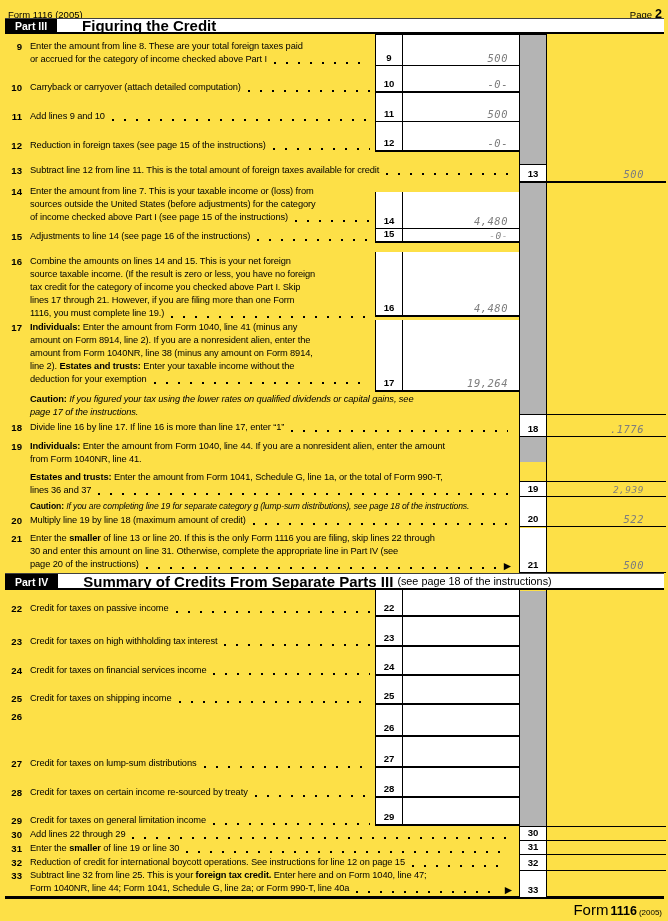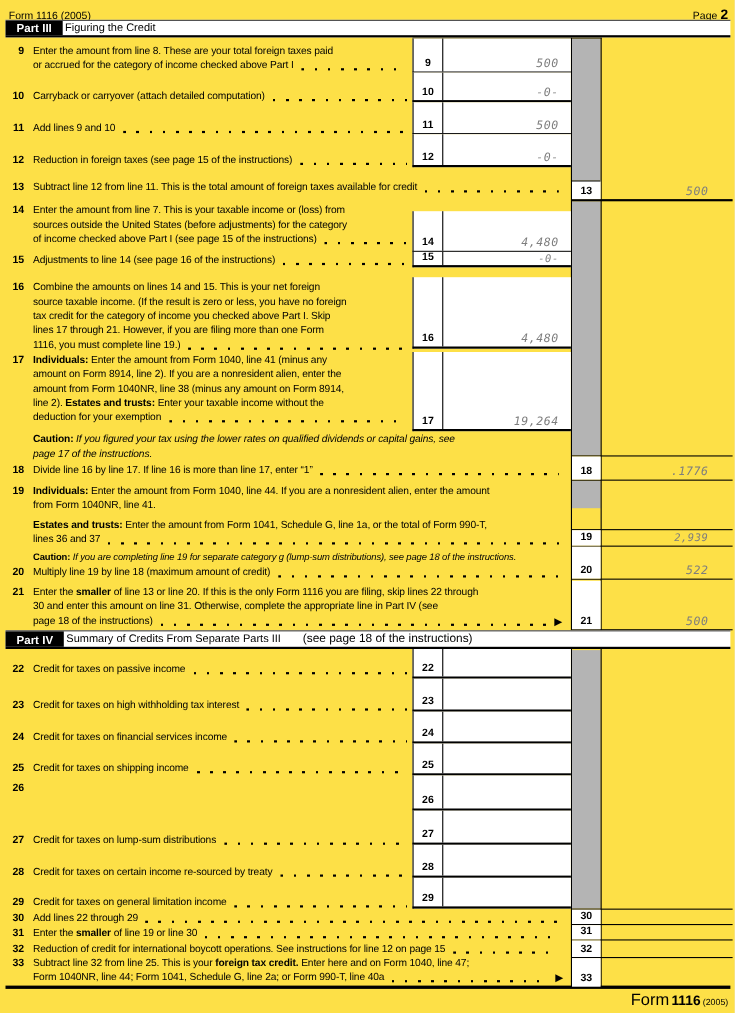--- a/index.html
+++ b/index.html
@@ -9,22 +9,22 @@
   .lbl{position:absolute;left:30px;font-size:9.3px;letter-spacing:-0.12px;line-height:13px}
   .tl{display:flex;align-items:flex-end;height:13px}
   .tl span{white-space:pre}
   .b{font-weight:bold}
   .i{font-style:italic}
   .sm{font-size:8.6px}
   .dots{flex:1 1 auto;height:2.4px;align-self:flex-end;margin:0 5px 2px 7px;background:repeating-linear-gradient(to right,#000 0 2.4px,transparent 2.4px 12px)}
   .arrow{align-self:flex-end;font-size:9.5px;line-height:11px;margin-right:2px}
   .bar{position:absolute;left:5px;width:659px;border-top:1px solid #404040;border-bottom:2px solid #000;display:flex;align-items:stretch;background:#fff;z-index:4}
   .chip{background:#000;color:#fff;font-weight:bold;font-size:10.5px;padding:1px 10px 0;display:flex;align-items:center}
-  .btitle{font-weight:normal;font-size:10px;margin-left:2px;display:flex;align-items:center}
-  .bnote{font-weight:normal;font-size:10.8px;margin-left:20px;display:flex;align-items:center}
+  .btitle{font-weight:bold;font-size:15px;margin-left:25px;display:flex;align-items:center}
+  .bnote{font-weight:normal;font-size:10.8px;margin-left:4px;display:flex;align-items:center}
   .shade{position:absolute;left:520px;width:26px;z-index:1}
   .vr{position:absolute;width:1px;background:#000;z-index:2}
   .hrule{position:absolute;height:1px;background:#000;z-index:2}
   .ibox{position:absolute;left:375px;width:144px;background:#fff;border-left:1px solid #000;display:flex;z-index:3}
   .ibox .bno{width:27px;border-right:1px solid #000;display:flex;align-items:flex-end;justify-content:center;padding-bottom:2px;font-weight:bold;font-size:9.6px}
   .ibox .bval{flex:1;display:flex;align-items:flex-end;justify-content:flex-end;padding:0 11px 2px 0}
   .rbox{position:absolute;left:520px;width:146px;display:flex;z-index:3}
   .rbox .bno{width:26px;background:#fff;display:flex;align-items:flex-end;justify-content:center;padding-bottom:2px;font-weight:bold;font-size:9.6px}
   .rbox .bval{flex:1;display:flex;align-items:flex-end;justify-content:flex-end;padding:0 22px 2px 0}
   .val{font-family:"DejaVu Sans Mono",monospace;font-style:italic;font-size:10.5px;color:#7e7e7e;letter-spacing:.5px;line-height:1}
@@ -299,21 +299,21 @@
   <div class="lbl" style="top:532px;width:483px">
     <div class="tl">
         <span>Enter the </span>
         <span class="b">smaller</span>
         <span> of line 13 or line 20. If this is the only Form 1116 you are filing, skip lines 22 through</span>
       </div>
     <div class="tl">
         <span>30 and enter this amount on line 31. Otherwise, complete the appropriate line in Part IV (see</span>
       </div>
     <div class="tl">
-        <span>page 18 of the instructions)</span>
+        <span>page 20 of the instructions)</span>
         <span class="dots"></span>
         <span class="arrow">▶</span>
       </div>
   </div>
   <div class="rbox" style="top:528px;height:45px;border-bottom:1.5px solid #000">
     <div class="bno">21</div>
     <div class="bval">
         <span class="val">500</span>
       </div>
   </div>

